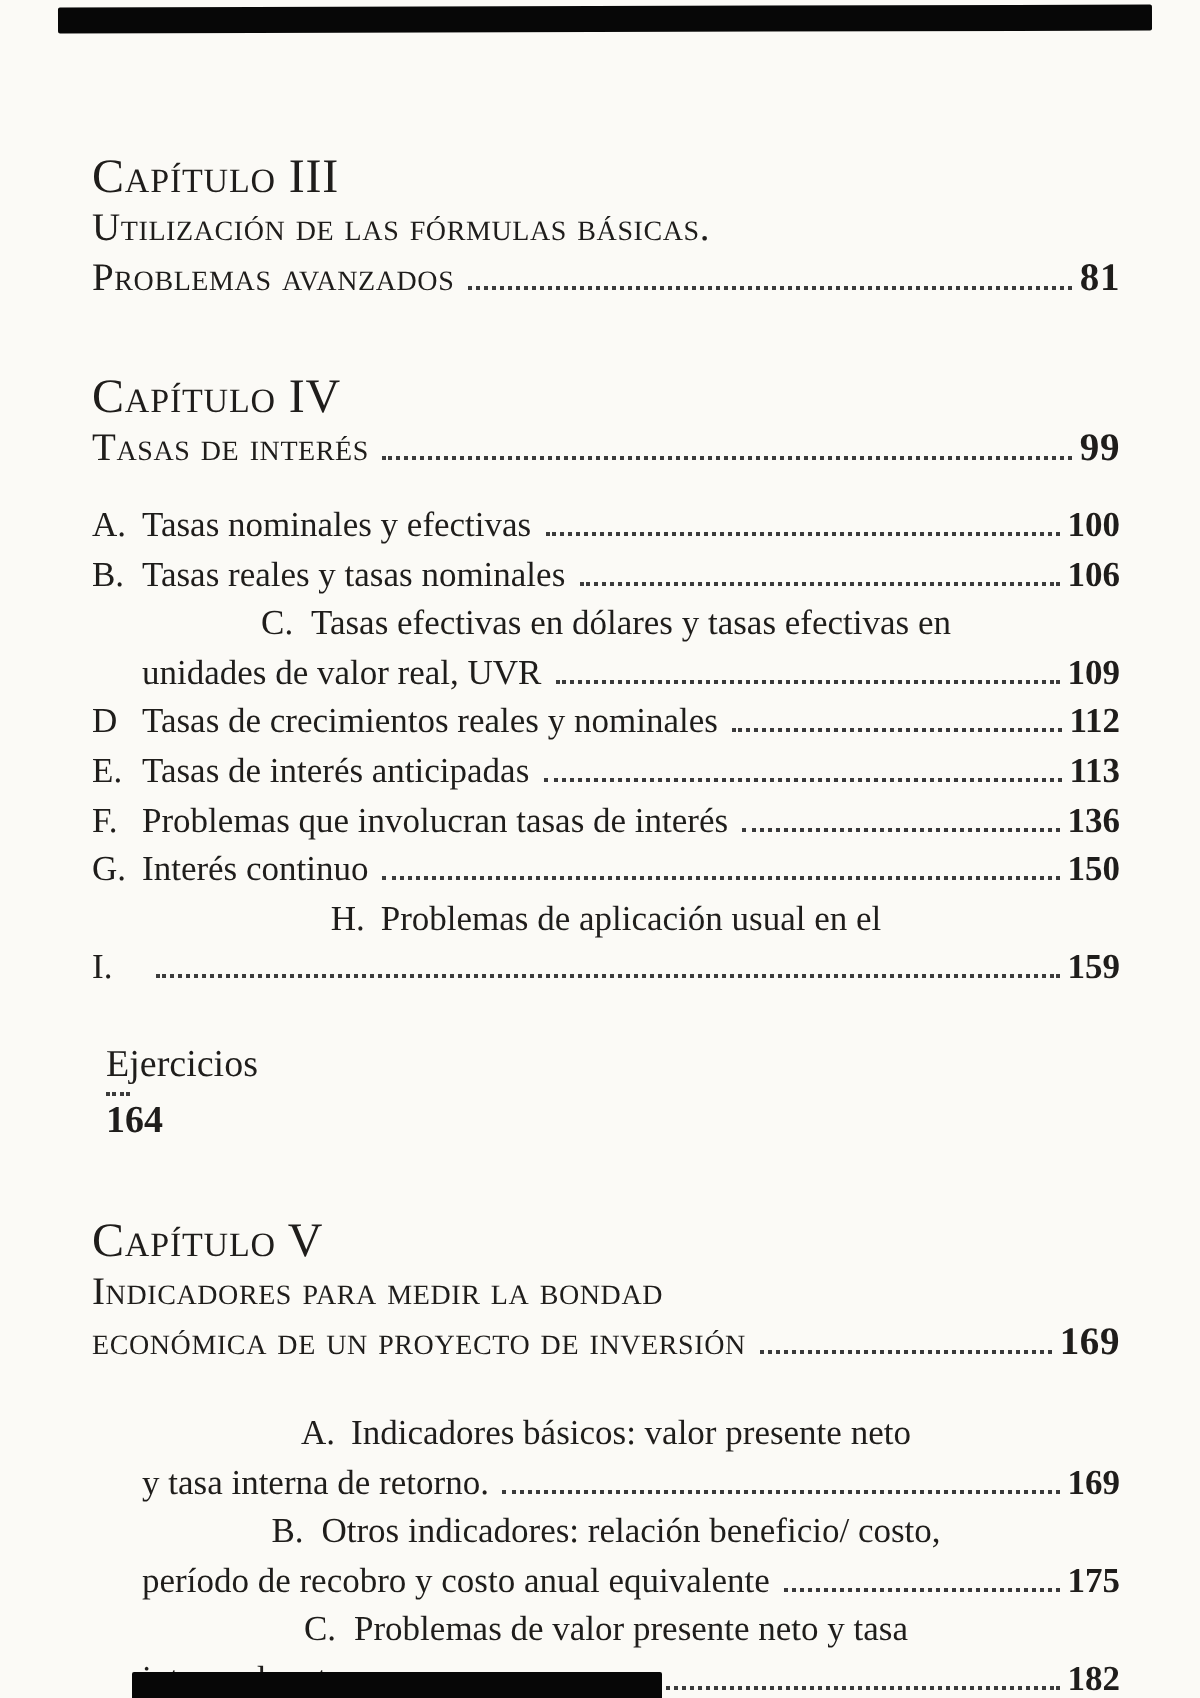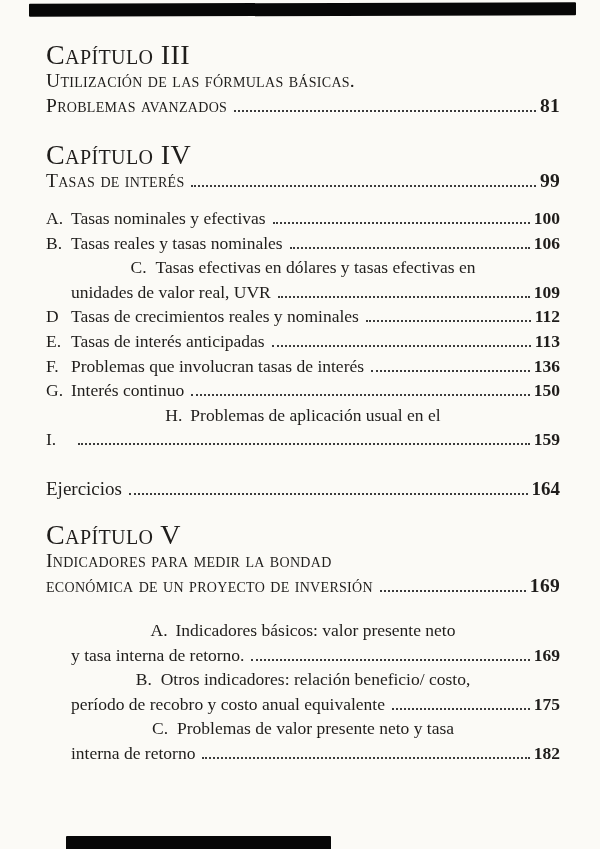--- a/index.html
+++ b/index.html
@@ -35,43 +35,45 @@
   .row { display: flex; align-items: baseline; justify-content: center; }
   .dots {
     flex: 1 1 auto;
     min-width: 12px;
     border-bottom: 2px dotted #3b3b3b;
     margin: 0 2px 0 7px;
   }
   .pg { margin-left: 2px; white-space: nowrap; font-weight: bold; }
 
   .ch-heading {
-    font-size: 28px;
+    font-size: 24px;
     line-height: 26px;
     font-variant: small-caps;
     letter-spacing: 0.4px;
+    margin-top: 34px;
   }
   .ch-sub {
     font-size: 19.5px;
     line-height: 25px;
     font-variant: small-caps;
     letter-spacing: 0.3px;
   }
   .chapter3 { margin-bottom: 24px; }
 
   .entries { font-size: 17.5px; margin-top: 13px; }
   .entries-ch5 { margin-top: 20px; }
   .eline { line-height: 24.6px; }
   .lbl { flex: 0 0 25px; white-space: nowrap; }
   .cont { padding-left: 25px; }
 
   .ejercicios-row {
     font-size: 19px;
     line-height: 26px;
     margin-top: 24px;
+    flex-direction: column;
   }
   .chapter5 { margin-top: 20px; }
 </style>
 </head>
 <body>
 
 <div class="page">
 
   <div class="scanbar-top"></div>
 

